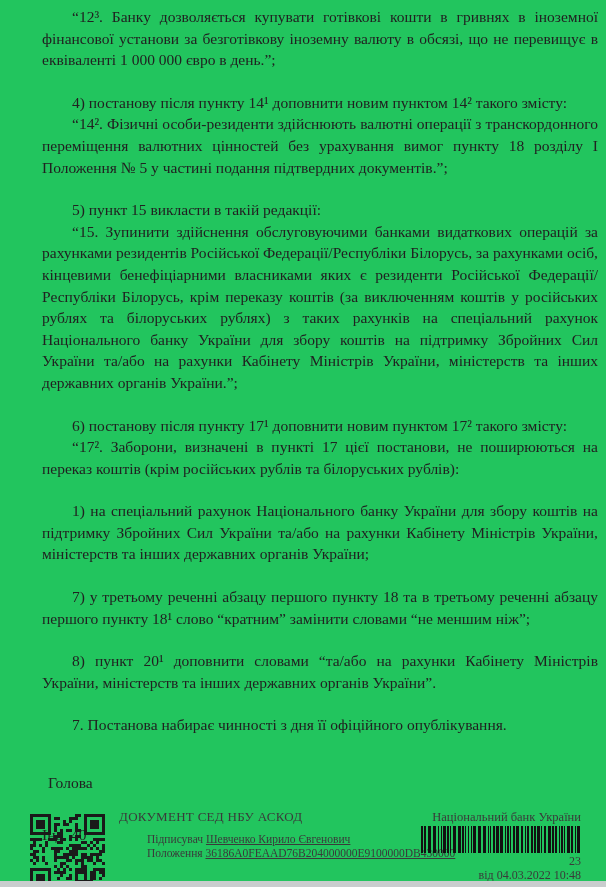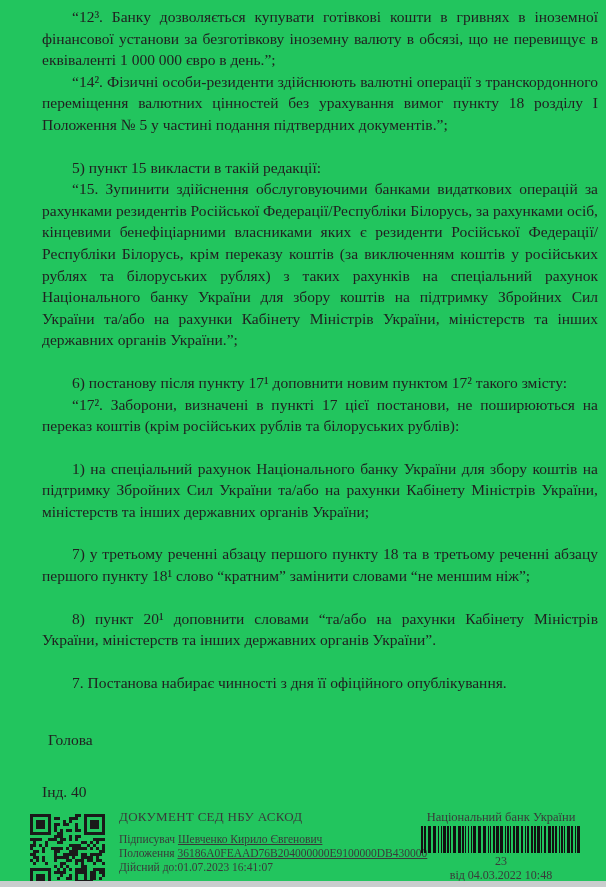--- a/index.html
+++ b/index.html
@@ -14,37 +14,38 @@
 
   .sig-row { display:flex; justify-content:space-between; margin-top:36px;
              padding-left:6px; padding-right:34px; text-align:left; text-indent:0; }
   .index-note { margin-top:30px; text-indent:0; text-align:left; }
 
   .stamp-row { position:absolute; left:30px; top:810px; width:548px;
                display:flex; align-items:flex-start; color:#3a3a3a; }
   .qr { width:75px; height:75px; flex:0 0 auto; margin-top:4px; }
   .esign { margin-left:14px; width:302px; font-size:11.5px; line-height:14px; }
   .esign .sys { font-size:13px; margin-bottom:8px; letter-spacing:0.3px; }
-  .esign .row { white-space:nowrap; }
+  .esign .row { white-space:nowrap;margin-left:28px; }
   .u { text-decoration:underline; }
-  .bank { margin-left:auto; width:178px; text-align:center; font-size:12px; line-height:14px; }
+  .bank { margin-left:auto; width:178px; text-align:right; font-size:12px; line-height:14px; }
   .bank .name { font-size:12.5px; margin-bottom:2px; white-space:nowrap; }
   .bank svg { display:block; margin:0 auto; }
   .bank .num { margin-top:1px; }
 
   .bottom-strip { position:absolute; left:0; bottom:0; width:100%; height:6px; background:#c9cdce; }
 </style>
 </head>
 <body>
 
 <div class="page">
 
   <div class="doc-body">
     <div>
         <p class="para">“12³. Банку дозволяється купувати готівкові кошти в гривнях в іноземної фінансової установи за безготівкову іноземну валюту в обсязі, що не перевищує в еквіваленті 1 000 000 євро в день.”;</p>
+        <p class="para gap">4) постанову після пункту 14¹ доповнити новим пунктом 14² такого змісту:</p>
         <p class="para">“14². Фізичні особи-резиденти здійснюють валютні операції з транскордонного переміщення валютних цінностей без урахування вимог пункту 18 розділу І Положення № 5 у частині подання підтвердних документів.”;</p>
         <p class="para gap">5) пункт 15 викласти в такій редакції:</p>
         <p class="para">“15. Зупинити здійснення обслуговуючими банками видаткових операцій за рахунками резидентів Російської Федерації/Республіки Білорусь, за рахунками осіб, кінцевими бенефіціарними власниками яких є резиденти Російської Федерації/Республіки Білорусь, крім переказу коштів (за виключенням коштів у російських рублях та білоруських рублях) з таких рахунків на спеціальний рахунок Національного банку України для збору коштів на підтримку Збройних Сил України та/або на рахунки Кабінету Міністрів України, міністерств та інших державних органів України.”;</p>
         <p class="para gap">6) постанову після пункту 17¹ доповнити новим пунктом 17² такого змісту:</p>
         <p class="para">“17². Заборони, визначені в пункті 17 цієї постанови, не поширюються на переказ коштів (крім російських рублів та білоруських рублів):</p>
         <p class="para gap">1) на спеціальний рахунок Національного банку України для збору коштів на підтримку Збройних Сил України та/або на рахунки Кабінету Міністрів України, міністерств та інших державних органів України;</p>
         <p class="para gap">7) у третьому реченні абзацу першого пункту 18 та в третьому реченні абзацу першого пункту 18¹ слово “кратним” замінити словами “не меншим ніж”;</p>
         <p class="para gap">8) пункт 20¹ доповнити словами “та/або на рахунки Кабінету Міністрів України, міністерств та інших державних органів України”.</p>
         <p class="para gap">7. Постанова набирає чинності з дня її офіційного опублікування.</p>
       </div>
@@ -362,23 +363,20 @@
     <div class="esign">
       <div class="sys">ДОКУМЕНТ СЕД НБУ АСКОД</div>
       <div class="row">
         <span>Підписувач </span>
         <span class="u">Шевченко Кирило Євгенович</span>
       </div>
       <div class="row">
         <span>Положення </span>
         <span class="u">36186A0FEAAD76B204000000E9100000DB430000</span>
       </div>
-      <div class="row">
-        <span>Дійсний до:</span><span>01.07.2023 16:41:07</span>
-      </div>
     </div>
 
     <div class="bank">
       <div class="name">Національний банк України</div>
       <div>
           <svg width="160" height="27">
             <rect x="0" y="0" width="2" height="27" fill="#111111"></rect>
             <rect x="3" y="0" width="2" height="27" fill="#111111"></rect>
             <rect x="7" y="0" width="3" height="27" fill="#111111"></rect>
             <rect x="12" y="0" width="3" height="27" fill="#111111"></rect>

